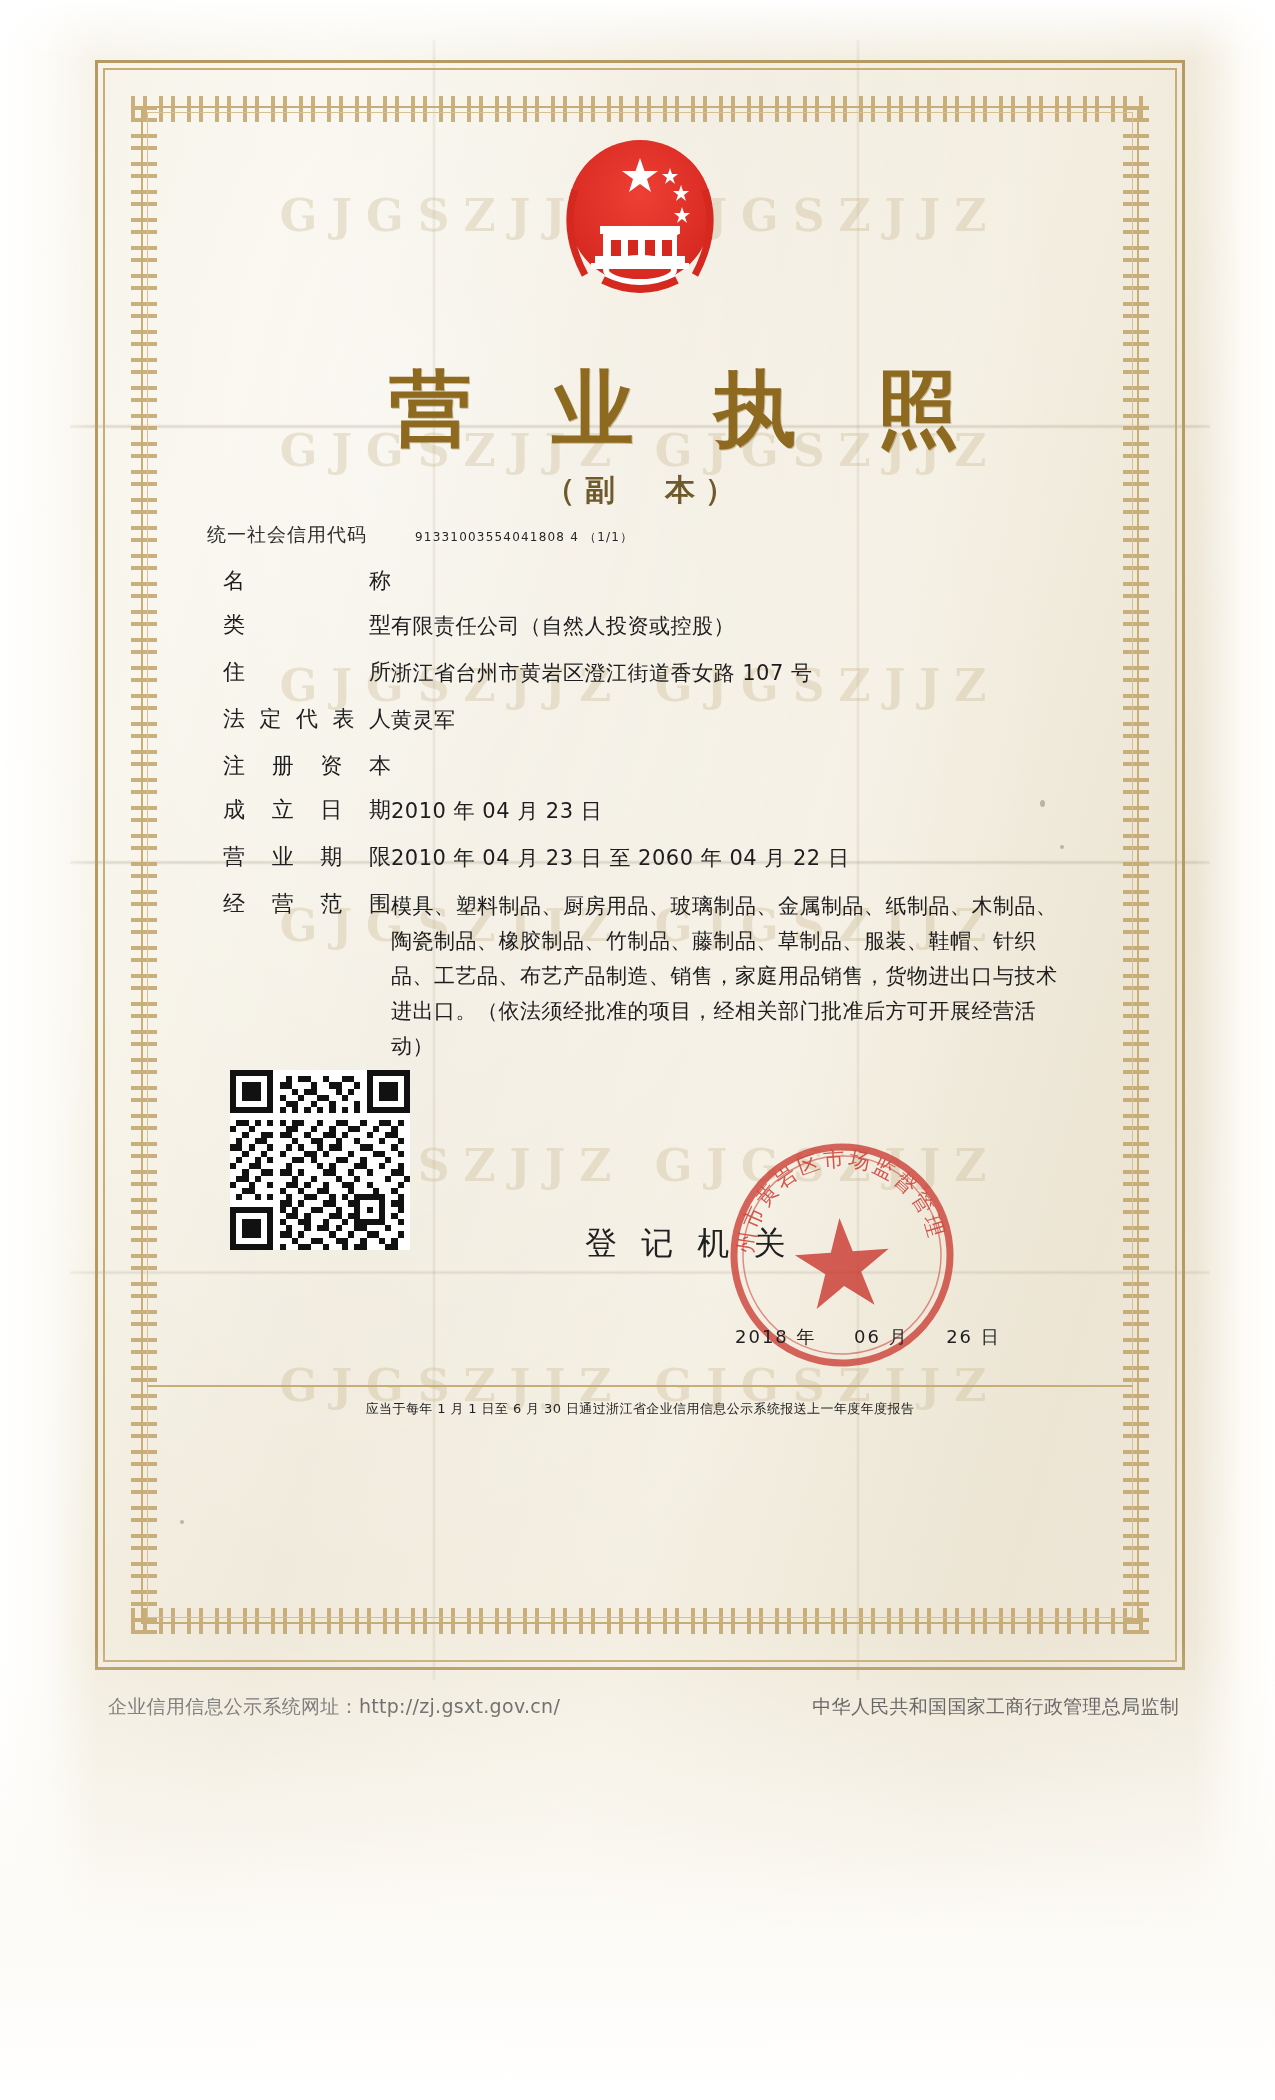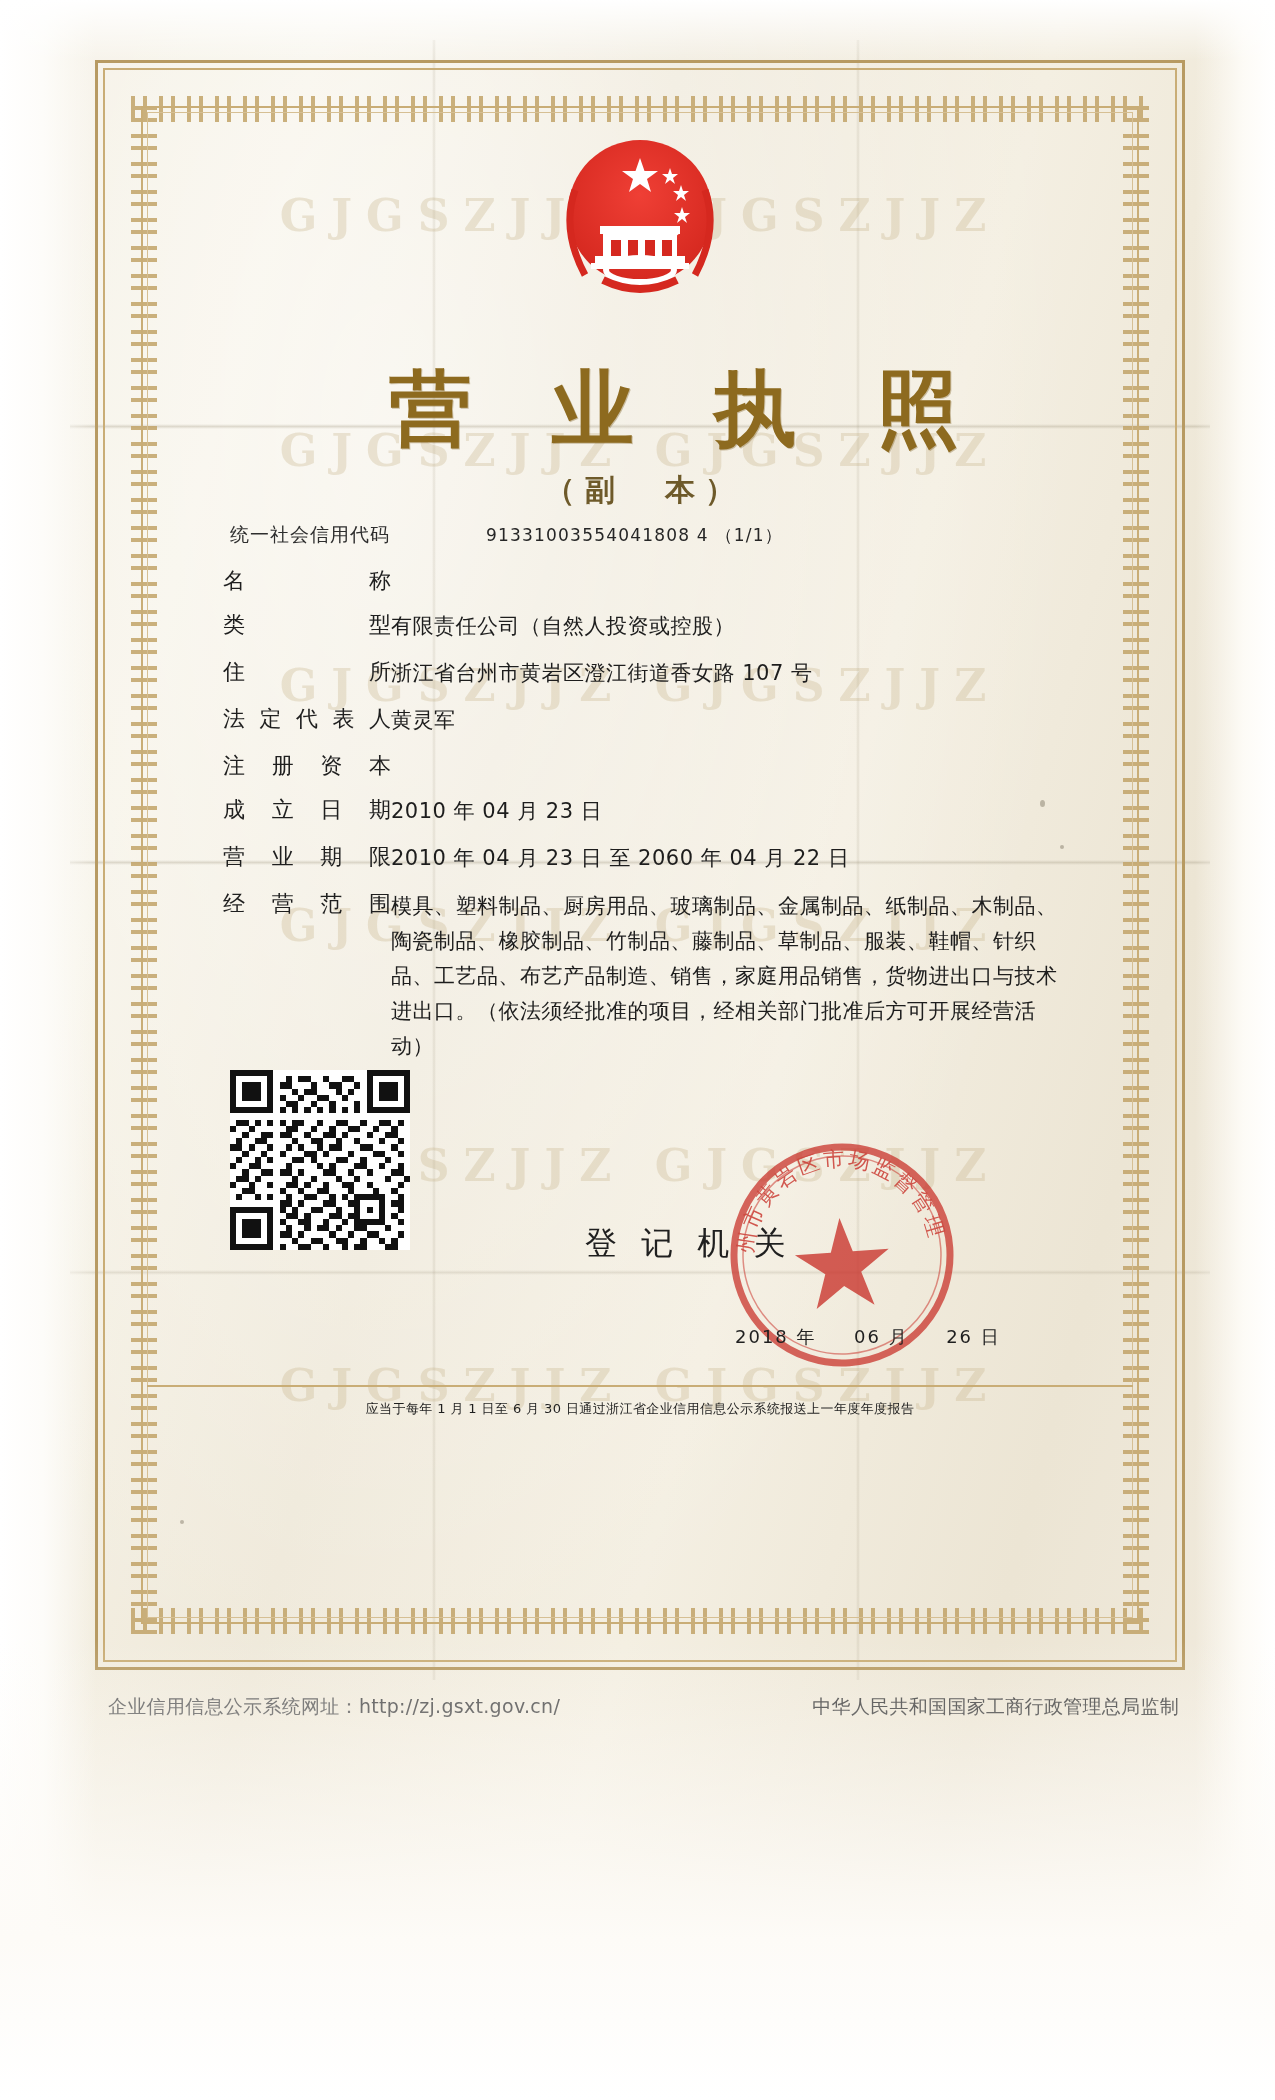--- a/index.html
+++ b/index.html
@@ -169,36 +169,36 @@
     font-weight: 700;
     font-size: 30px;
     letter-spacing: 10px;
     text-indent: 10px;
     color: #6e5a2a;
   }
 
   
   .code-row {
     position: absolute;
-    left: 135px; top: 462px; width: 830px;
+    left: 112px; top: 462px; width: 830px;
     display: flex;
     align-items: baseline;
     font-size: 19px;
     color: #2a2a2a;
   }
   .code-label {
     font-family: "DejaVu Sans", sans-serif;
     letter-spacing: 1px;
     color: #2e2e2e;
     font-size: 19px;
   }
   .code-value {
-    margin-left: 96px;
-    font-family: "DejaVu Sans", sans-serif;
-    font-size: 17px;
+    margin-left: 48px;
+    font-family: "DejaVu Sans", sans-serif;
+    font-size: 12px;
     letter-spacing: 1.2px;
     color: #262626;
   }
 
   
   .fields {
     position: absolute;
     left: 128px; top: 506px; width: 840px;
   }
   .row {

